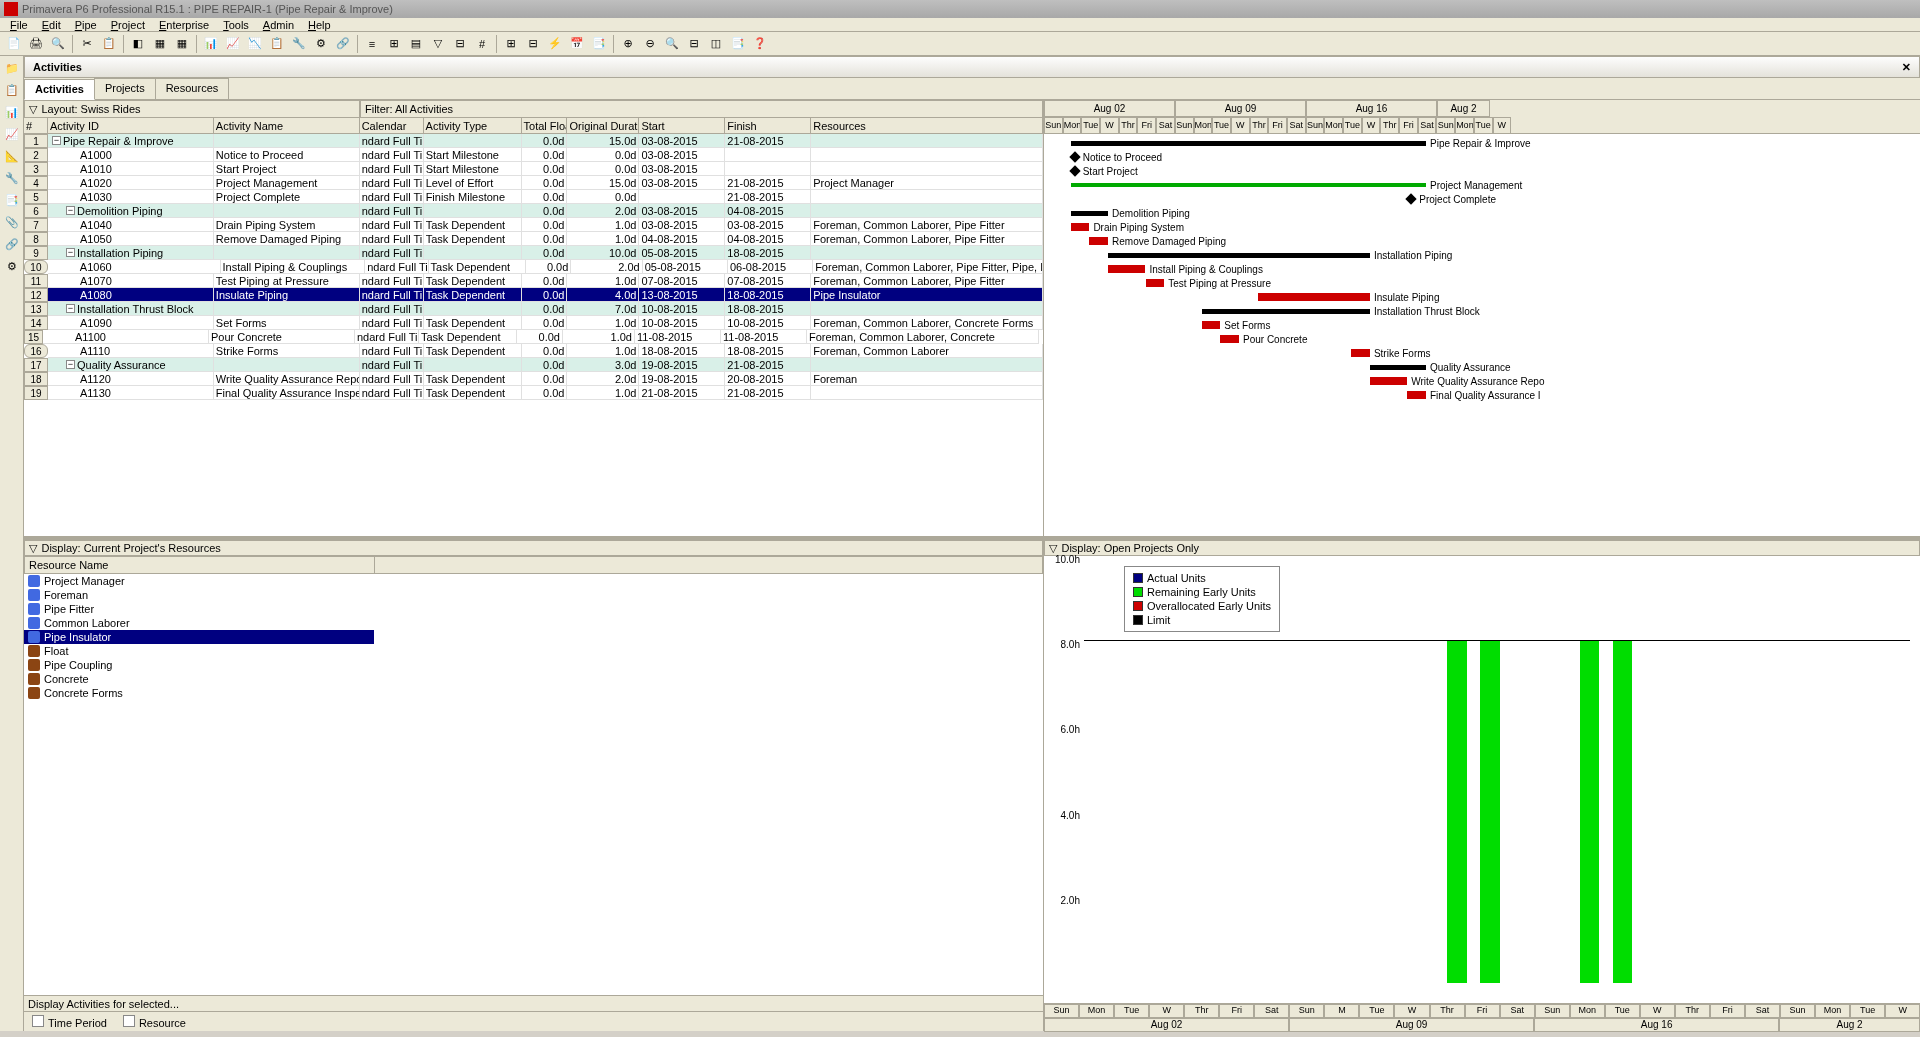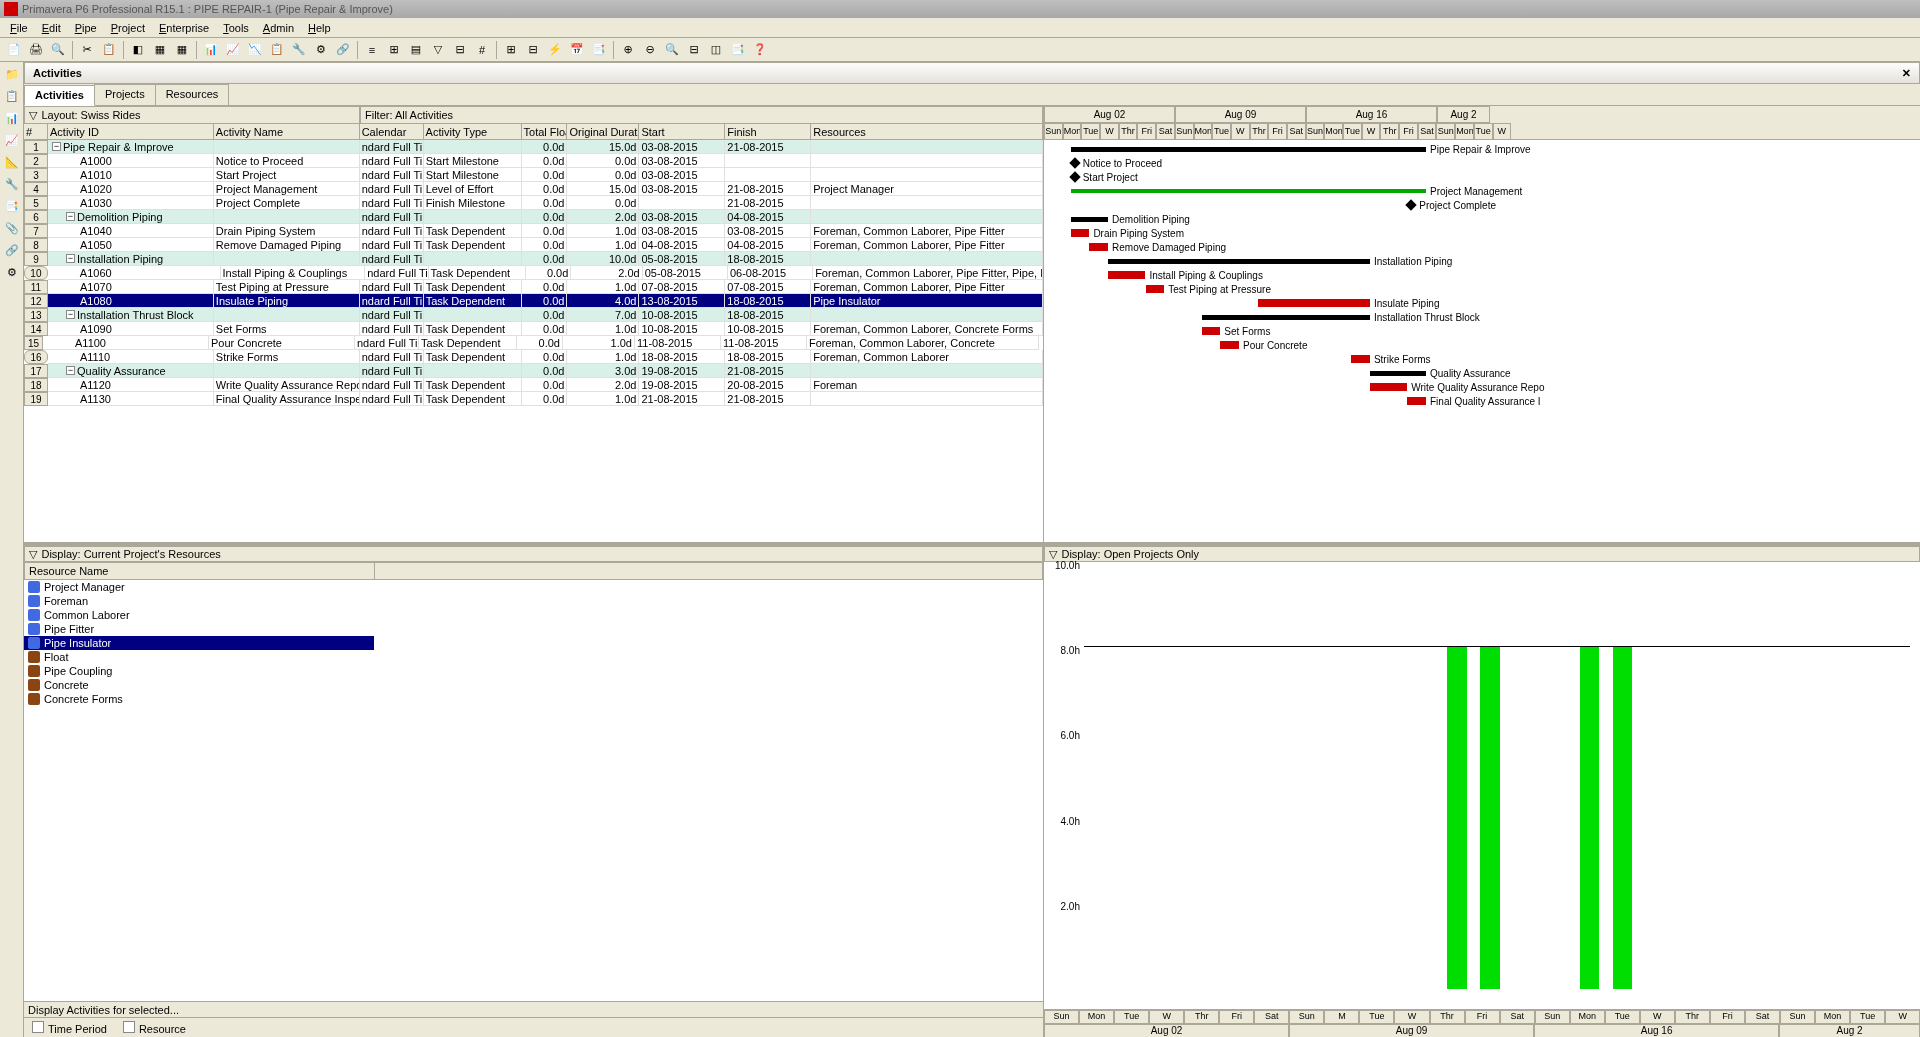--- a/index.html
+++ b/index.html
@@ -1,19 +1,19 @@
 <!DOCTYPE html>
 <html><head>
 <meta charset="utf-8">
 <style>
 * { box-sizing: border-box; margin: 0; padding: 0; font-family: Tahoma, Arial, sans-serif; font-size: 11px; }
 body { background: #d4d0c8; overflow: hidden; width: 1920px; height: 1037px; }
 .title-bar { height: 18px; background: linear-gradient(#bfbfbf,#a8a8a8); color: #555; display: flex; align-items: center; padding: 0 4px; }
 .title-bar .icon { width: 14px; height: 14px; background: #c00; margin-right: 4px; }
-.menu-bar { height: 20px; background: #ece9d8; display: flex; align-items: center; padding: 0 4px; gap: 2px; border-bottom: 1px solid #aca899; }
+.menu-bar { height: 14px; background: #ece9d8; display: flex; align-items: center; padding: 0 4px; gap: 2px; border-bottom: 1px solid #aca899; }
 .menu-bar span { padding: 2px 6px; cursor: default; }
 .menu-bar span:first-letter { text-decoration: underline; }
 .toolbar { height: 24px; background: #ece9d8; display: flex; align-items: center; padding: 0 4px; gap: 2px; border-bottom: 1px solid #aca899; }
 .tb-btn { width: 20px; height: 20px; border: 1px solid transparent; display: flex; align-items: center; justify-content: center; }
 .tb-sep { width: 1px; height: 18px; background: #aca899; margin: 0 2px; }
 .side-toolbar { width: 24px; background: #ece9d8; border-right: 1px solid #aca899; display: flex; flex-direction: column; gap: 2px; padding: 2px; }
 .main-layout { display: flex; height: calc(100% - 62px); }
 .content { flex: 1; display: flex; flex-direction: column; }
 .panel-header { height: 22px; background: linear-gradient(#fdfdfd,#e4e2da); border: 1px solid #aca899; display: flex; align-items: center; padding: 0 8px; font-weight: bold; font-size: 13px; }
 .panel-header .close { margin-left: auto; }
@@ -536,25 +536,25 @@
             <div class="res-item">
               <span class="res-icon person"></span>
               <span>Project Manager</span>
             </div>
             <div class="res-item">
               <span class="res-icon person"></span>
               <span>Foreman</span>
             </div>
             <div class="res-item">
               <span class="res-icon person"></span>
+              <span>Pipe Fitter</span>
+            </div>
+            <div class="res-item">
+              <span class="res-icon person"></span>
               <span>Common Laborer</span>
-            </div>
-            <div class="res-item">
-              <span class="res-icon person"></span>
-              <span>Pipe Fitter</span>
             </div>
             <div class="res-item selected" style="width: 350px;">
               <span class="res-icon person"></span>
               <span>Pipe Insulator</span>
             </div>
             <div class="res-item">
               <span class="res-icon material"></span>
               <span>Float</span>
             </div>
             <div class="res-item">
@@ -576,20 +576,38 @@
           <label><span class="cb"></span><span>Resource</span></label>
         </div>
       </div>
 
       <div class="chart-panel">
         <div class="display-bar">
           <span style="margin-right:4px">▽</span>
             <span>Display: Open Projects Only</span>
         </div>
         <div class="chart-body" id="chart-body">
+            <div class="legend">
+              <div>
+                <span class="lg-sw" style="background:#000080"></span>
+                <span>Actual Units</span>
+              </div>
+              <div>
+                <span class="lg-sw" style="background:#00dd00"></span>
+                <span>Remaining Early Units</span>
+              </div>
+              <div>
+                <span class="lg-sw" style="background:#cc0000"></span>
+                <span>Overallocated Early Units</span>
+              </div>
+              <div>
+                <span class="lg-sw" style="background:#000000"></span>
+                <span>Limit</span>
+              </div>
+            </div>
             <div class="yaxis">
               <div class="ytick" style="bottom:18%">2.0h</div>
               <div class="ytick" style="bottom:38%">4.0h</div>
               <div class="ytick" style="bottom:58%">6.0h</div>
               <div class="ytick" style="bottom:78%">8.0h</div>
               <div class="ytick" style="bottom:98%">10.0h</div>
             </div>
             <div class="bars">
               <div class="vbar" style="left:44%;width:2.4%;height:80%"></div>
               <div class="vbar" style="left:48%;width:2.4%;height:80%"></div>

